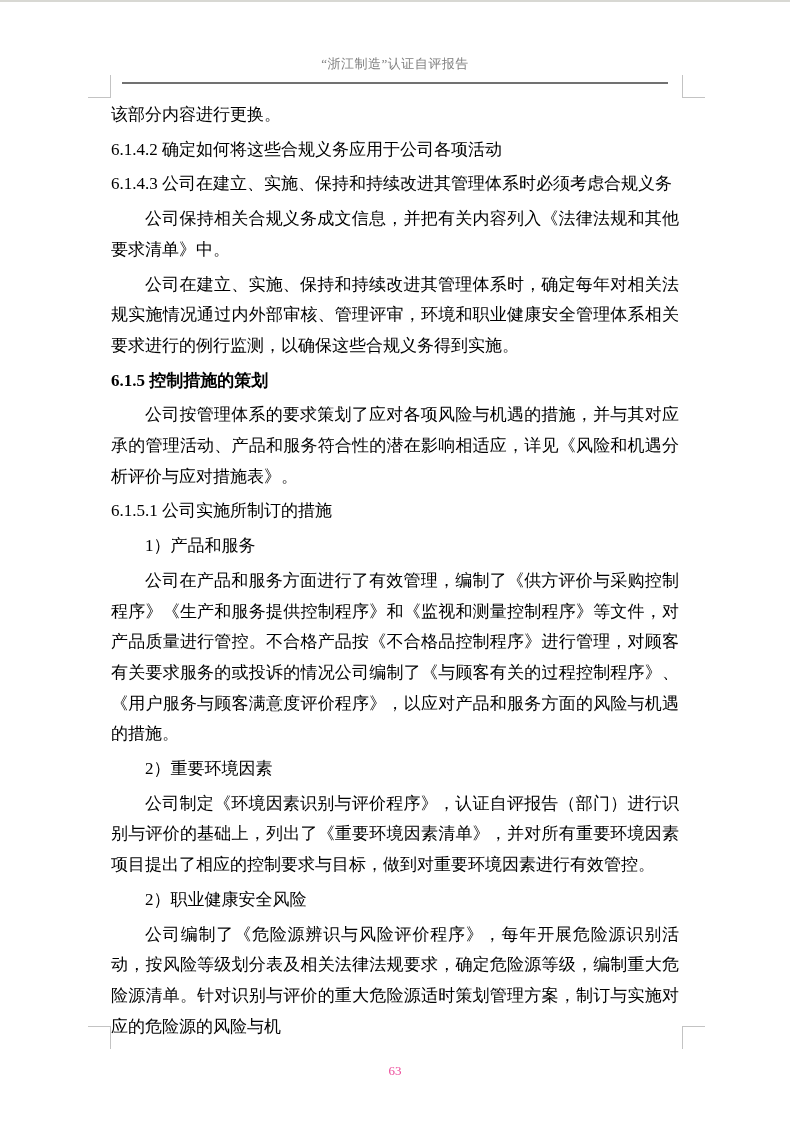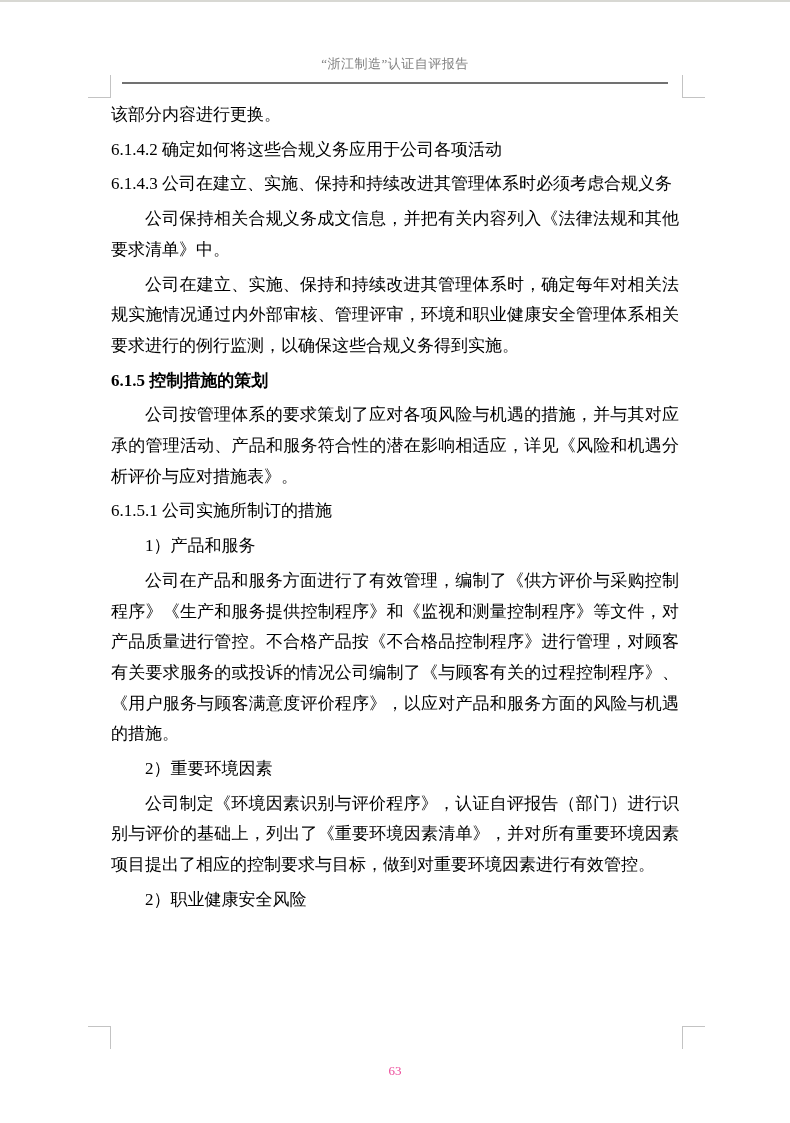--- a/index.html
+++ b/index.html
@@ -106,17 +106,18 @@
     <p class="p-indent">公司保持相关合规义务成文信息，并把有关内容列入《法律法规和其他要求清单》中。</p>
     <p class="p-indent">公司在建立、实施、保持和持续改进其管理体系时，确定每年对相关法规实施情况通过内外部审核、管理评审，环境和职业健康安全管理体系相关要求进行的例行监测，以确保这些合规义务得到实施。</p>
     <p class="p-bold">6.1.5 控制措施的策划</p>
     <p class="p-indent">公司按管理体系的要求策划了应对各项风险与机遇的措施，并与其对应承的管理活动、产品和服务符合性的潜在影响相适应，详见《风险和机遇分析评价与应对措施表》。</p>
     <p class="p-heading">6.1.5.1 公司实施所制订的措施</p>
     <p class="p-indent">1）产品和服务</p>
     <p class="p-indent">公司在产品和服务方面进行了有效管理，编制了《供方评价与采购控制程序》《生产和服务提供控制程序》和《监视和测量控制程序》等文件，对产品质量进行管控。不合格产品按《不合格品控制程序》进行管理，对顾客有关要求服务的或投诉的情况公司编制了《与顾客有关的过程控制程序》、《用户服务与顾客满意度评价程序》，以应对产品和服务方面的风险与机遇的措施。</p>
     <p class="p-indent">2）重要环境因素</p>
     <p class="p-indent">公司制定《环境因素识别与评价程序》，认证自评报告（部门）进行识别与评价的基础上，列出了《重要环境因素清单》，并对所有重要环境因素项目提出了相应的控制要求与目标，做到对重要环境因素进行有效管控。</p>
     <p class="p-indent">2）职业健康安全风险</p>
+    <p class="p-indent">公司编制了《危险源辨识与风险评价程序》，每年开展危险源识别活动，按风险等级划分表及相关法律法规要求，确定危险源等级，编制重大危险源清单。针对识别与评价的重大危险源适时策划管理方案，制订与实施对应的危险源的风险与机</p>
   </div>
 
   <div class="page-num">63</div>
 
 </div>
 
 </body></html>

